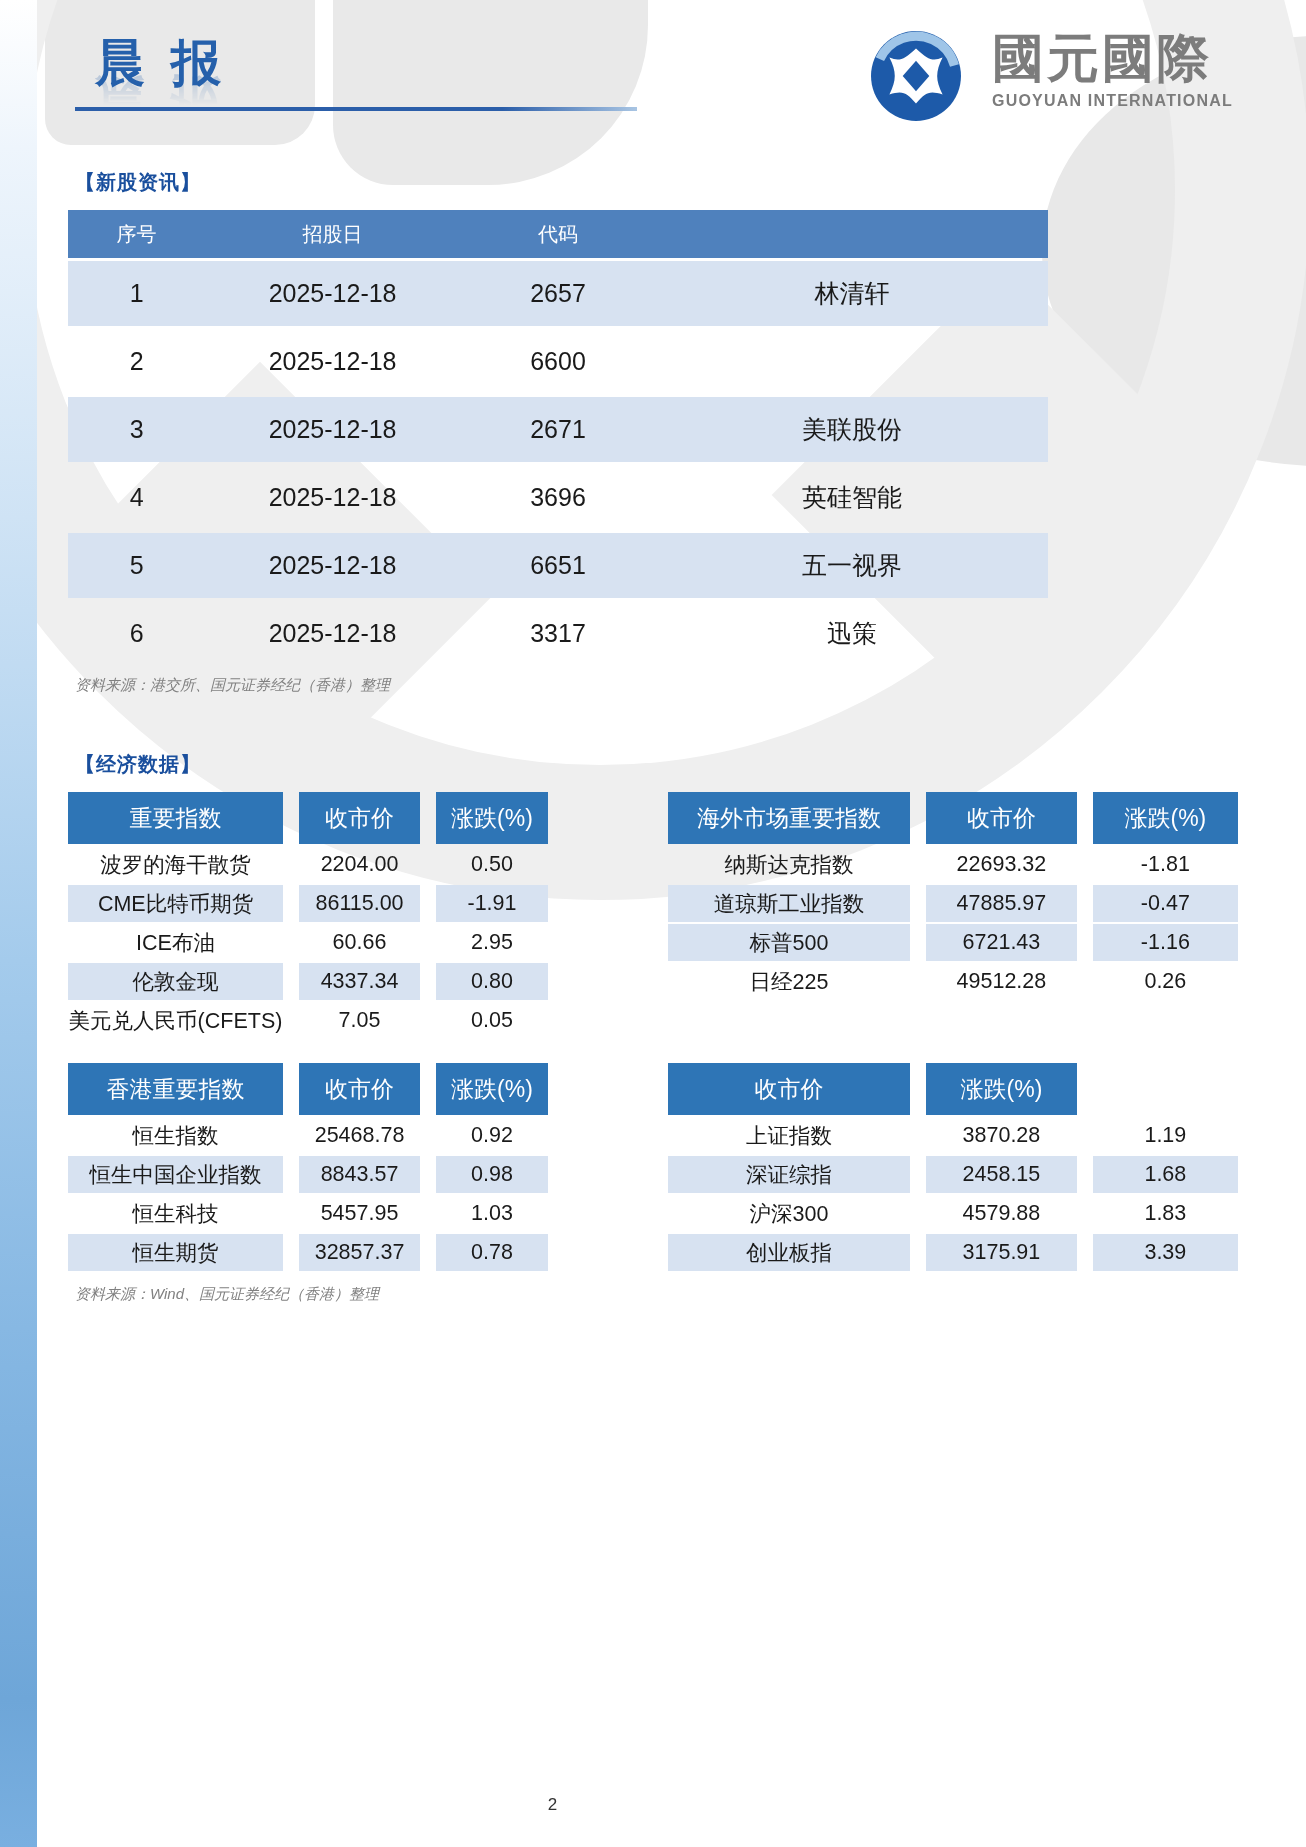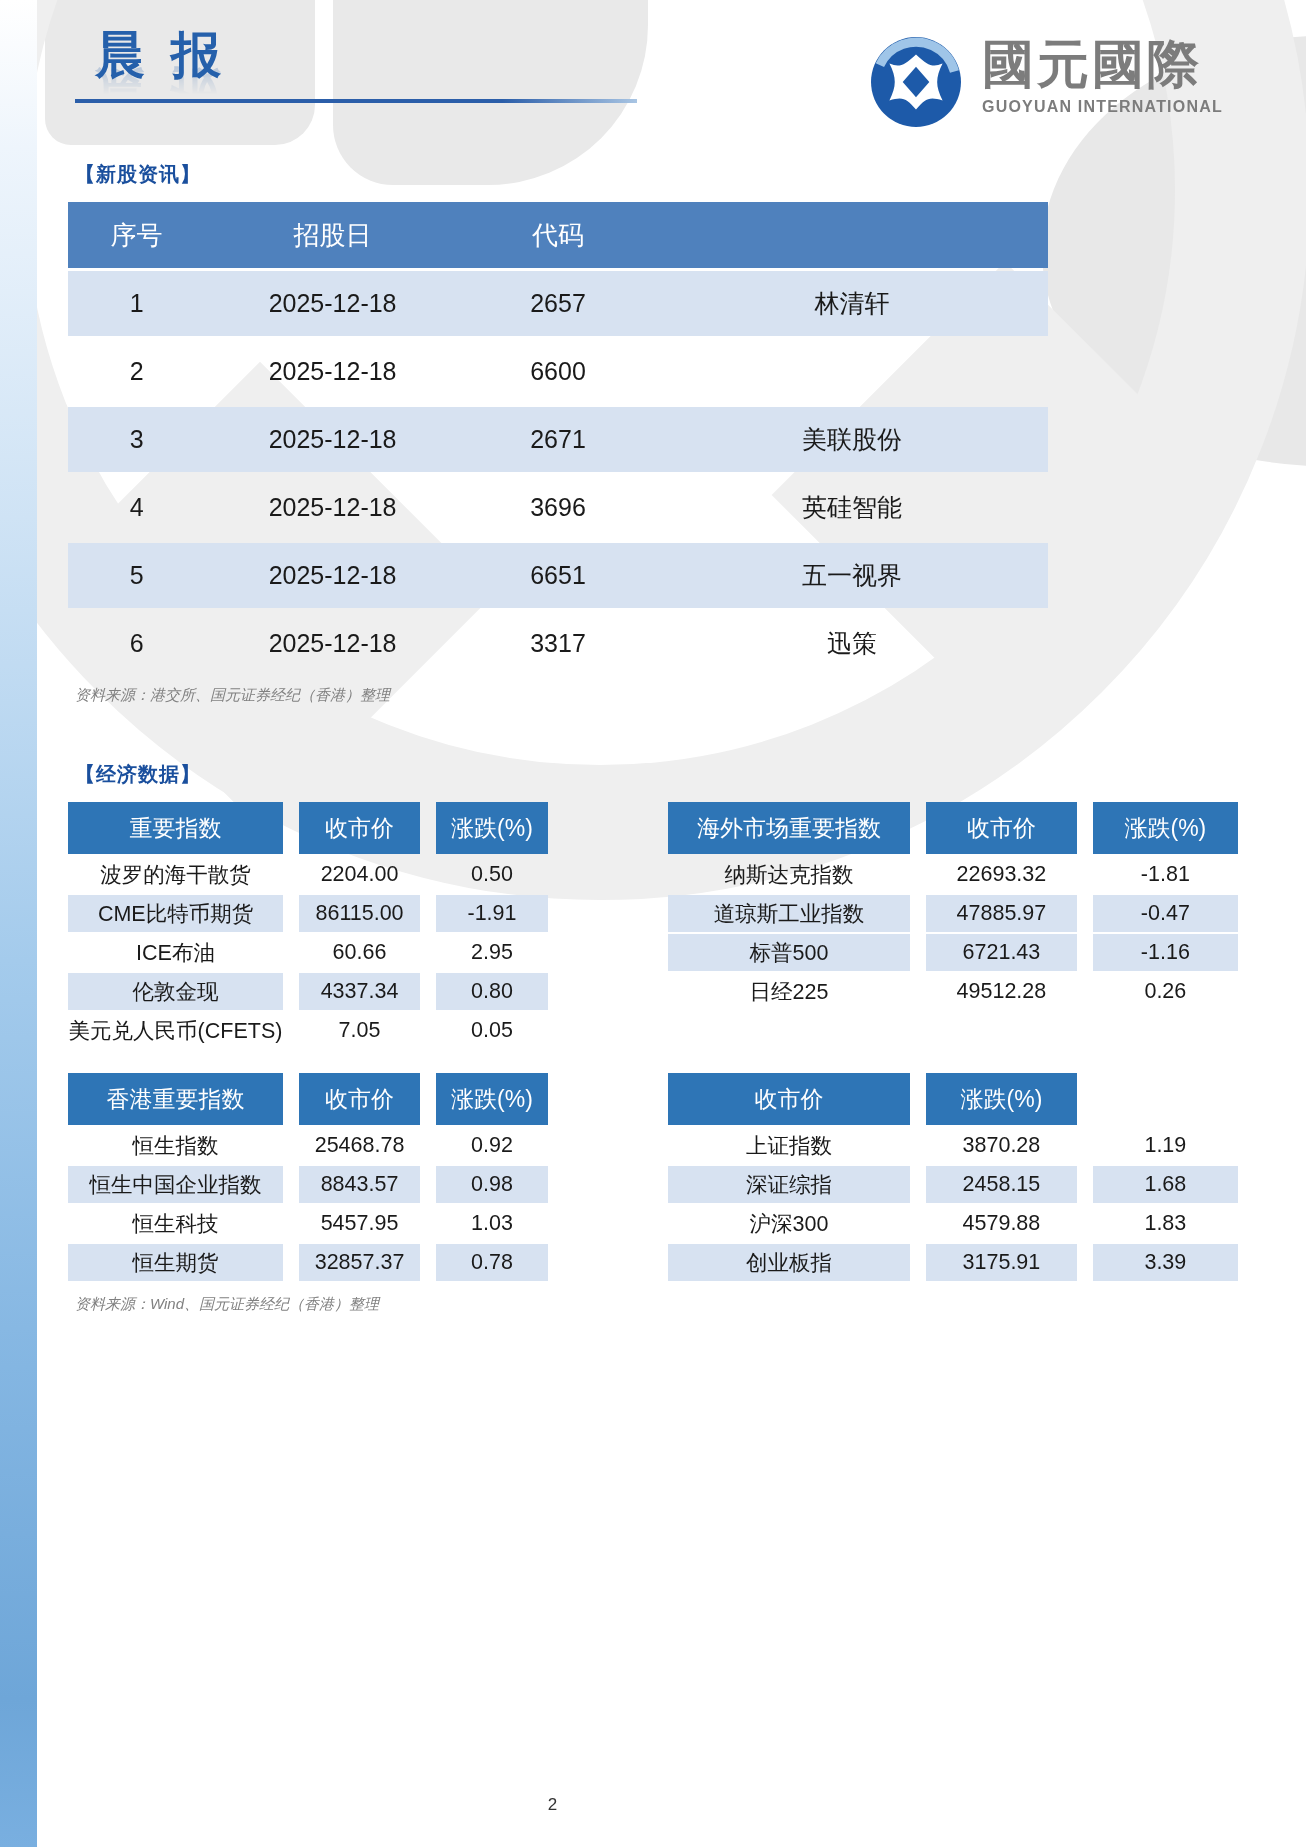--- a/index.html
+++ b/index.html
@@ -22,30 +22,30 @@
   .wm-blob2{left:333px;top:0;width:315px;height:185px;background:#e9e9e9;border-radius:0 0 160px 60px;}
   .wm-trdisc{left:1042px;top:36px;width:560px;height:430px;background:#e8e8e8;border-radius:50%;}
   .wm-ring{left:-110px;top:-520px;width:1150px;height:1150px;border:135px solid #efefef;border-radius:50%;background:transparent;}
   .wm-d1{left:95px;top:430px;width:330px;height:330px;background:#efefef;transform:rotate(45deg);}
   .wm-d2{left:840px;top:330px;width:330px;height:330px;background:#efefef;transform:rotate(45deg);}
 
   .content{position:relative;z-index:2;padding-left:75px;width:1165px;}
 
   
   .page-title{
-    margin:0;padding-top:28px;margin-left:20px;
+    margin:0;padding-top:36px;margin-left:20px;
     font-size:50px;font-weight:bold;color:var(--title_blue,#2560ab);
     letter-spacing:6px;line-height:1.1;display:inline-block;
     -webkit-box-reflect:below -20px linear-gradient(transparent 62%,rgba(0,0,0,.28));
   }
   .title-rule{
     margin-top:16px;width:562px;height:4px;
     background:linear-gradient(90deg,#2b5ea9 0%,#2b5ea9 76%,#a9c5e3 100%);
   }
-  .brand{position:absolute;left:870px;top:36px;display:flex;align-items:flex-start;gap:20px;z-index:2;}
+  .brand{position:absolute;left:870px;top:30px;display:flex;align-items:flex-start;gap:30px;z-index:2;}
   .brand-cn{font-size:52px;line-height:1.1;color:#7c7c7c;font-weight:600;letter-spacing:3px;}
   .brand-en{font-size:16px;color:#7c7c7c;font-weight:600;letter-spacing:1.2px;margin-top:5px;white-space:nowrap;}
 
   
   .sec-title{
     margin:0;font-size:20px;font-weight:bold;color:var(--accent,#1a4f9d);letter-spacing:1px;
   }
   .sec-ipo .sec-title{margin-top:58px;}
   .sec-econ .sec-title{margin-top:56px;}
 
@@ -53,21 +53,21 @@
   .tbl{margin-left:-7px;}
   .trow{display:grid;grid-template-columns:var(--cols);}
   .cell{display:flex;align-items:center;justify-content:center;text-align:center;}
   .hcell{color:#fff;font-weight:500;}
   .trow.alt .cell{background:var(--stripe,#d7e2f1);}
   .trow.plain .cell{background:transparent;}
 
   
   .tbl-ipo{width:980px;margin-top:14px;--cols:14fr 26fr 20fr 40fr;}
   .tbl-ipo .thead{background:var(--ipo_header,#4f81bd);margin-bottom:3px;}
-  .tbl-ipo .hcell{height:66px;font-size:26px;}
+  .tbl-ipo .hcell{height:48px;font-size:20px;}
   .tbl-ipo .trow:not(.thead){margin-bottom:3px;}
   .tbl-ipo .trow:not(.thead) .cell{height:65px;font-size:25px;}
 
   
   .econ-grid{display:grid;grid-template-columns:480px 570px;column-gap:120px;row-gap:22px;margin-top:14px;margin-left:-7px;}
   .tbl-econ{margin-left:0;}
   .tbl-econ .trow{column-gap:16px;margin-bottom:2px;}
   .tbl-econ .hcell{height:52px;font-size:23px;background:var(--econ_header,#2e75b6);}
   .tbl-econ .trow:not(.thead) .cell{height:37px;font-size:21.5px;}
   .tbl-econ-l{--cols:48fr 27fr 25fr;}

